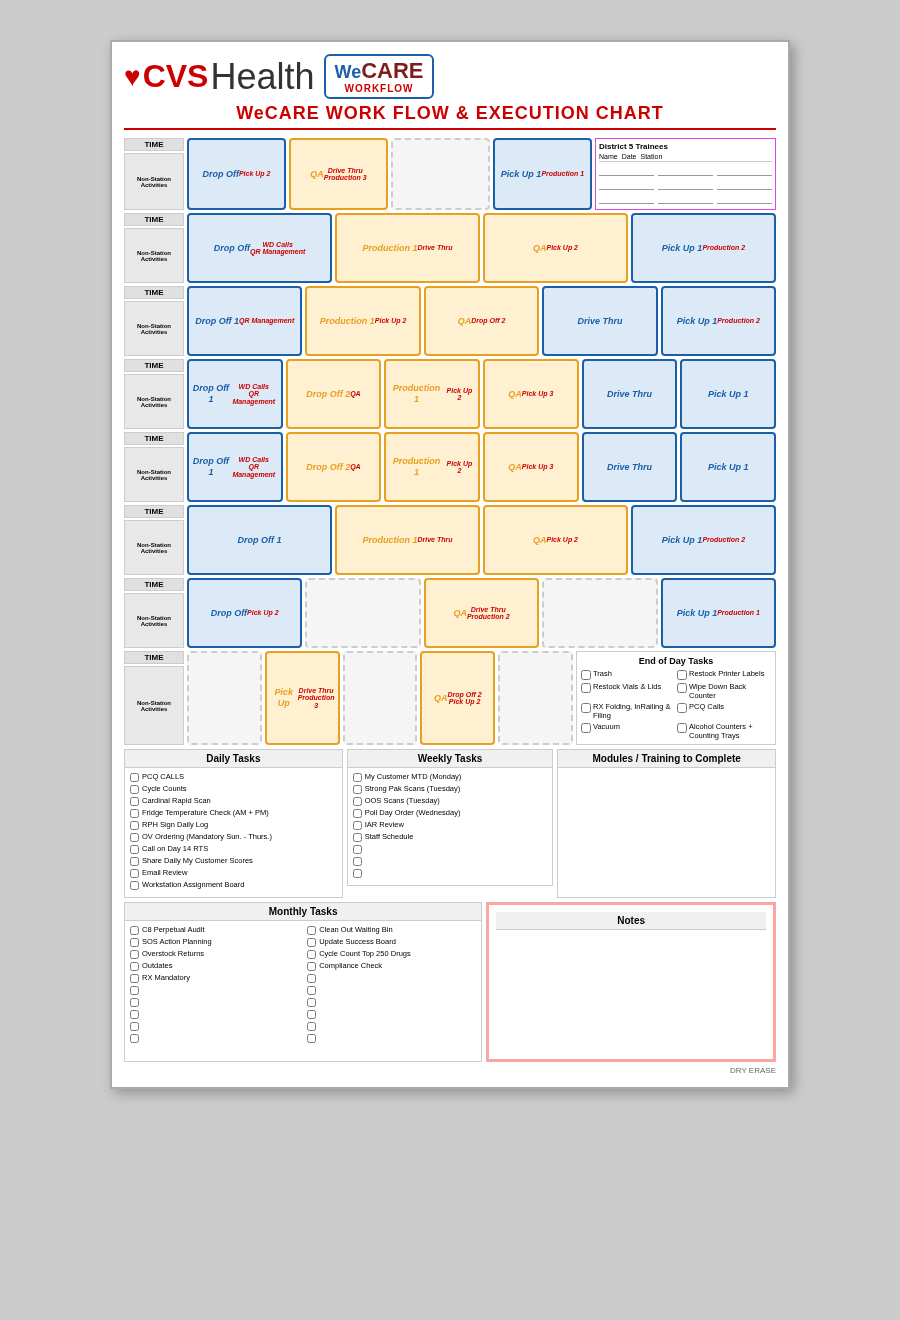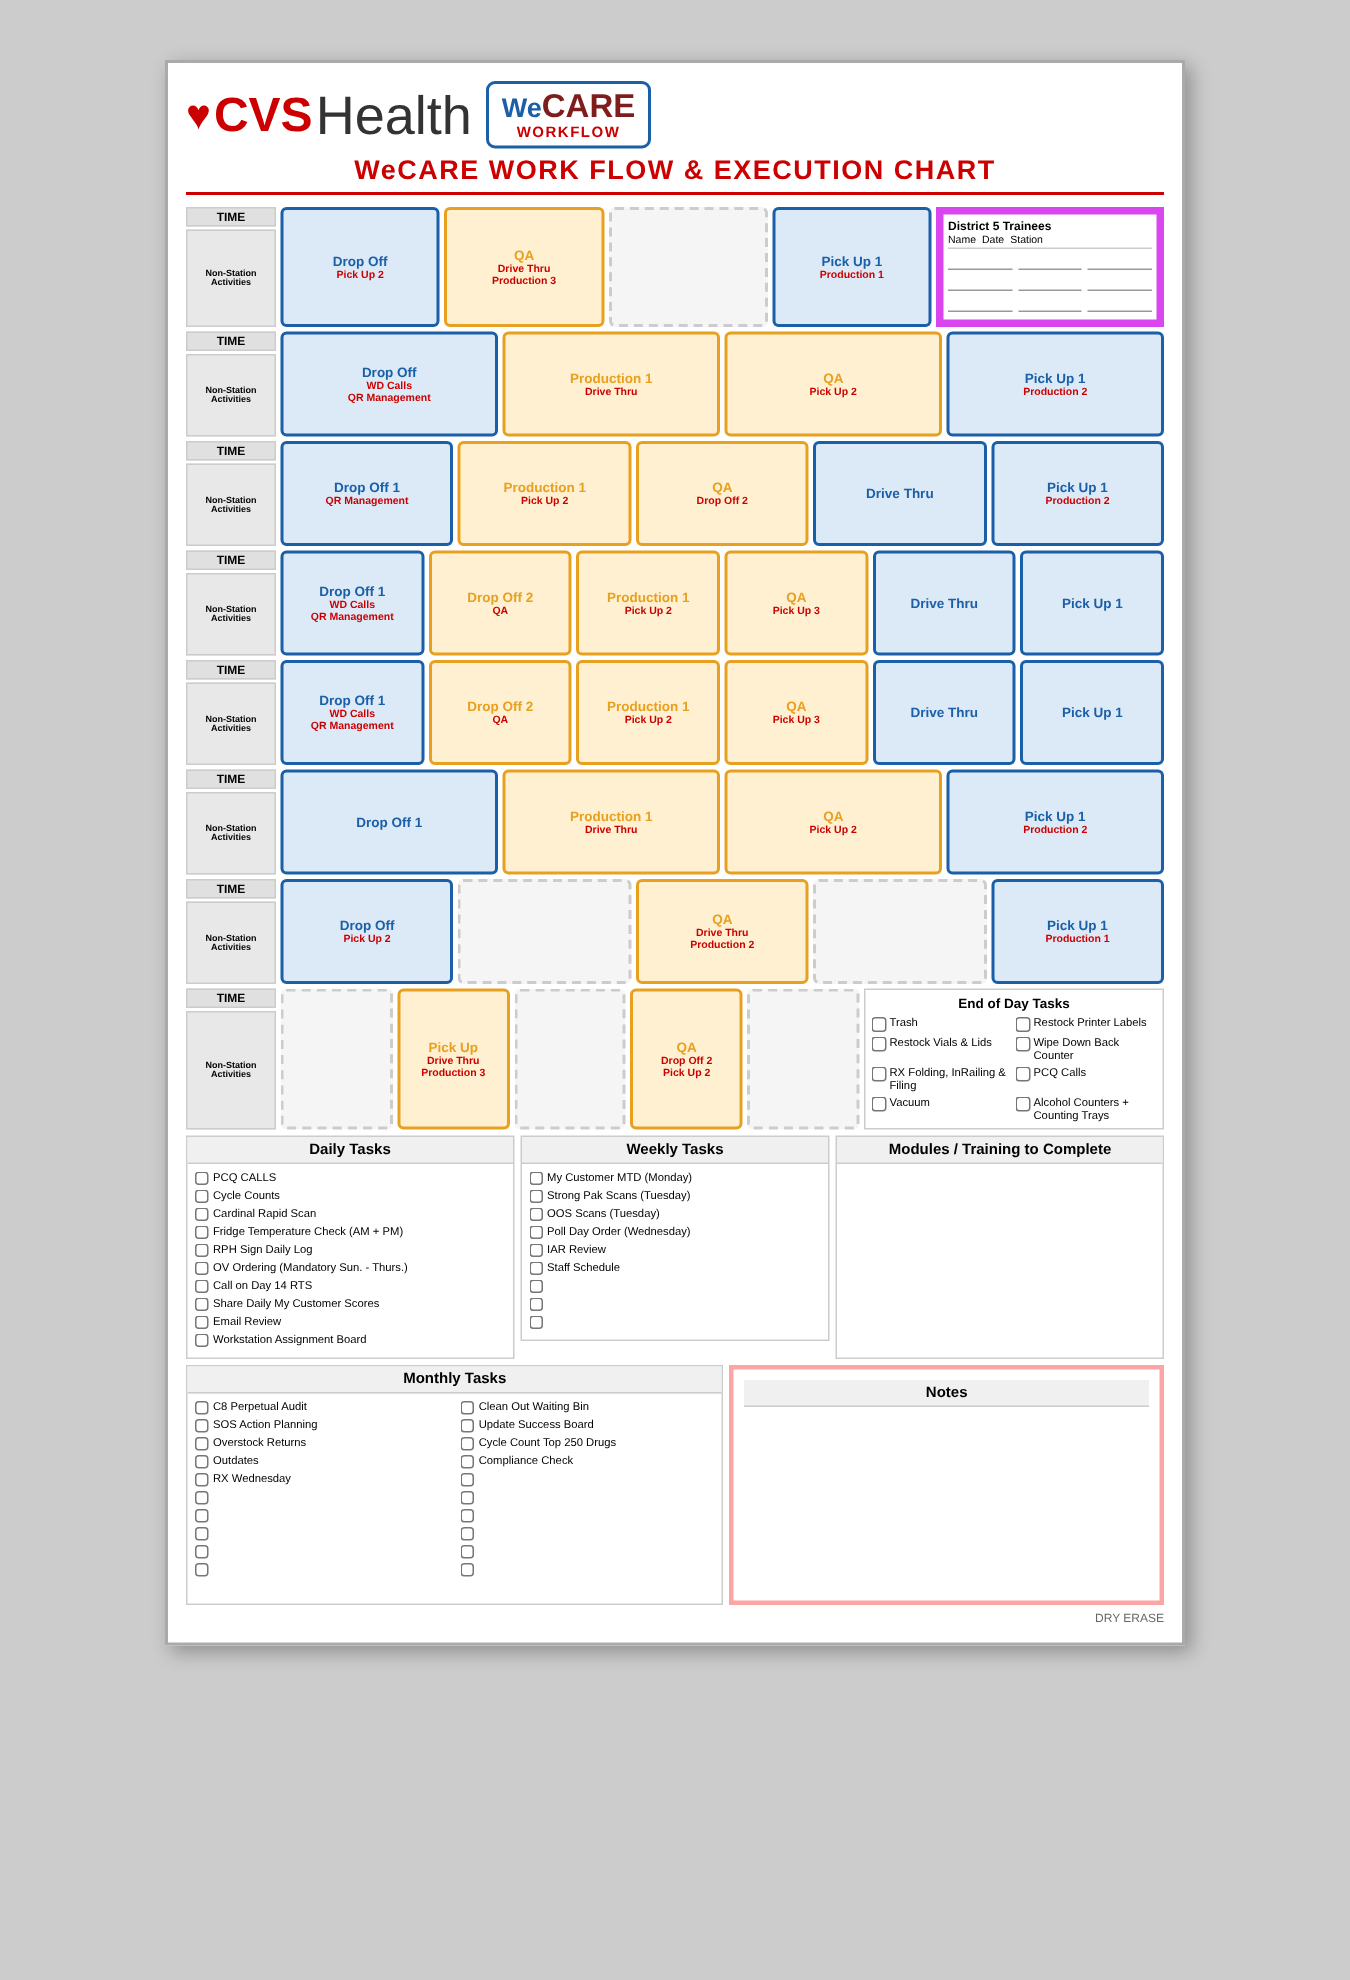--- a/index.html
+++ b/index.html
@@ -87,25 +87,26 @@
       flex: 1;
       display: flex;
       gap: 3px;
     }
     .station-box {
       flex: 1;
       border: 2px solid #701a75;
       border-radius: 4px;
       padding: 3px;
       display: flex;
-      flex-direction: column;
+      flex-direction: row;
       justify-content: center;
       align-items: center;
       min-height: 60px;
       text-align: center;
+      font-style: italic;
     }
     .station-box.blue {
       background: #dce9f7;
       border-color: #1a5fa8;
     }
     .station-box.orange {
       background: #fef0d0;
       border-color: #e8a020;
     }
     .station-box.empty {
@@ -123,23 +124,23 @@
       font-size: 7px;
       color: #cc0000;
       font-weight: bold;
       line-height: 1.1;
     }
     .station-box.orange .station-main {
       color: #e8a020;
     }
     
     .district-box {
-      width: 152px;
+      width: 181px;
       flex-shrink: 0;
-      border: 5px solid #d946ef;
+      border: 1px solid #d946ef;
       padding: 3px;
       font-size: 7px;
     }
     .district-title { font-weight: bold; font-size: 8px; margin-bottom: 2px; }
     .district-headers { display: flex; gap: 4px; font-size: 7px; border-bottom: 1px solid #ccc; padding-bottom: 1px; margin-bottom: 2px; }
     .district-row { display: flex; gap: 4px; margin-bottom: 2px; }
     .district-line { flex: 1; border-bottom: 1px solid #999; height: 12px; }
     
     .eod-box {
       border: 1px solid #ccc;
@@ -586,21 +587,21 @@
           <div class="task-item">
               <input type="checkbox" style="">
               <span>Overstock Returns</span>
             </div>
           <div class="task-item">
               <input type="checkbox" style="">
               <span>Outdates</span>
             </div>
           <div class="task-item">
               <input type="checkbox" style="">
-              <span>RX Wednesday</span>
+              <span>RX Mandatory</span>
             </div>
           <div class="task-item">
               <input type="checkbox" style="">
             </div>
           <div class="task-item">
               <input type="checkbox" style="">
             </div>
           <div class="task-item">
               <input type="checkbox" style="">
             </div>

